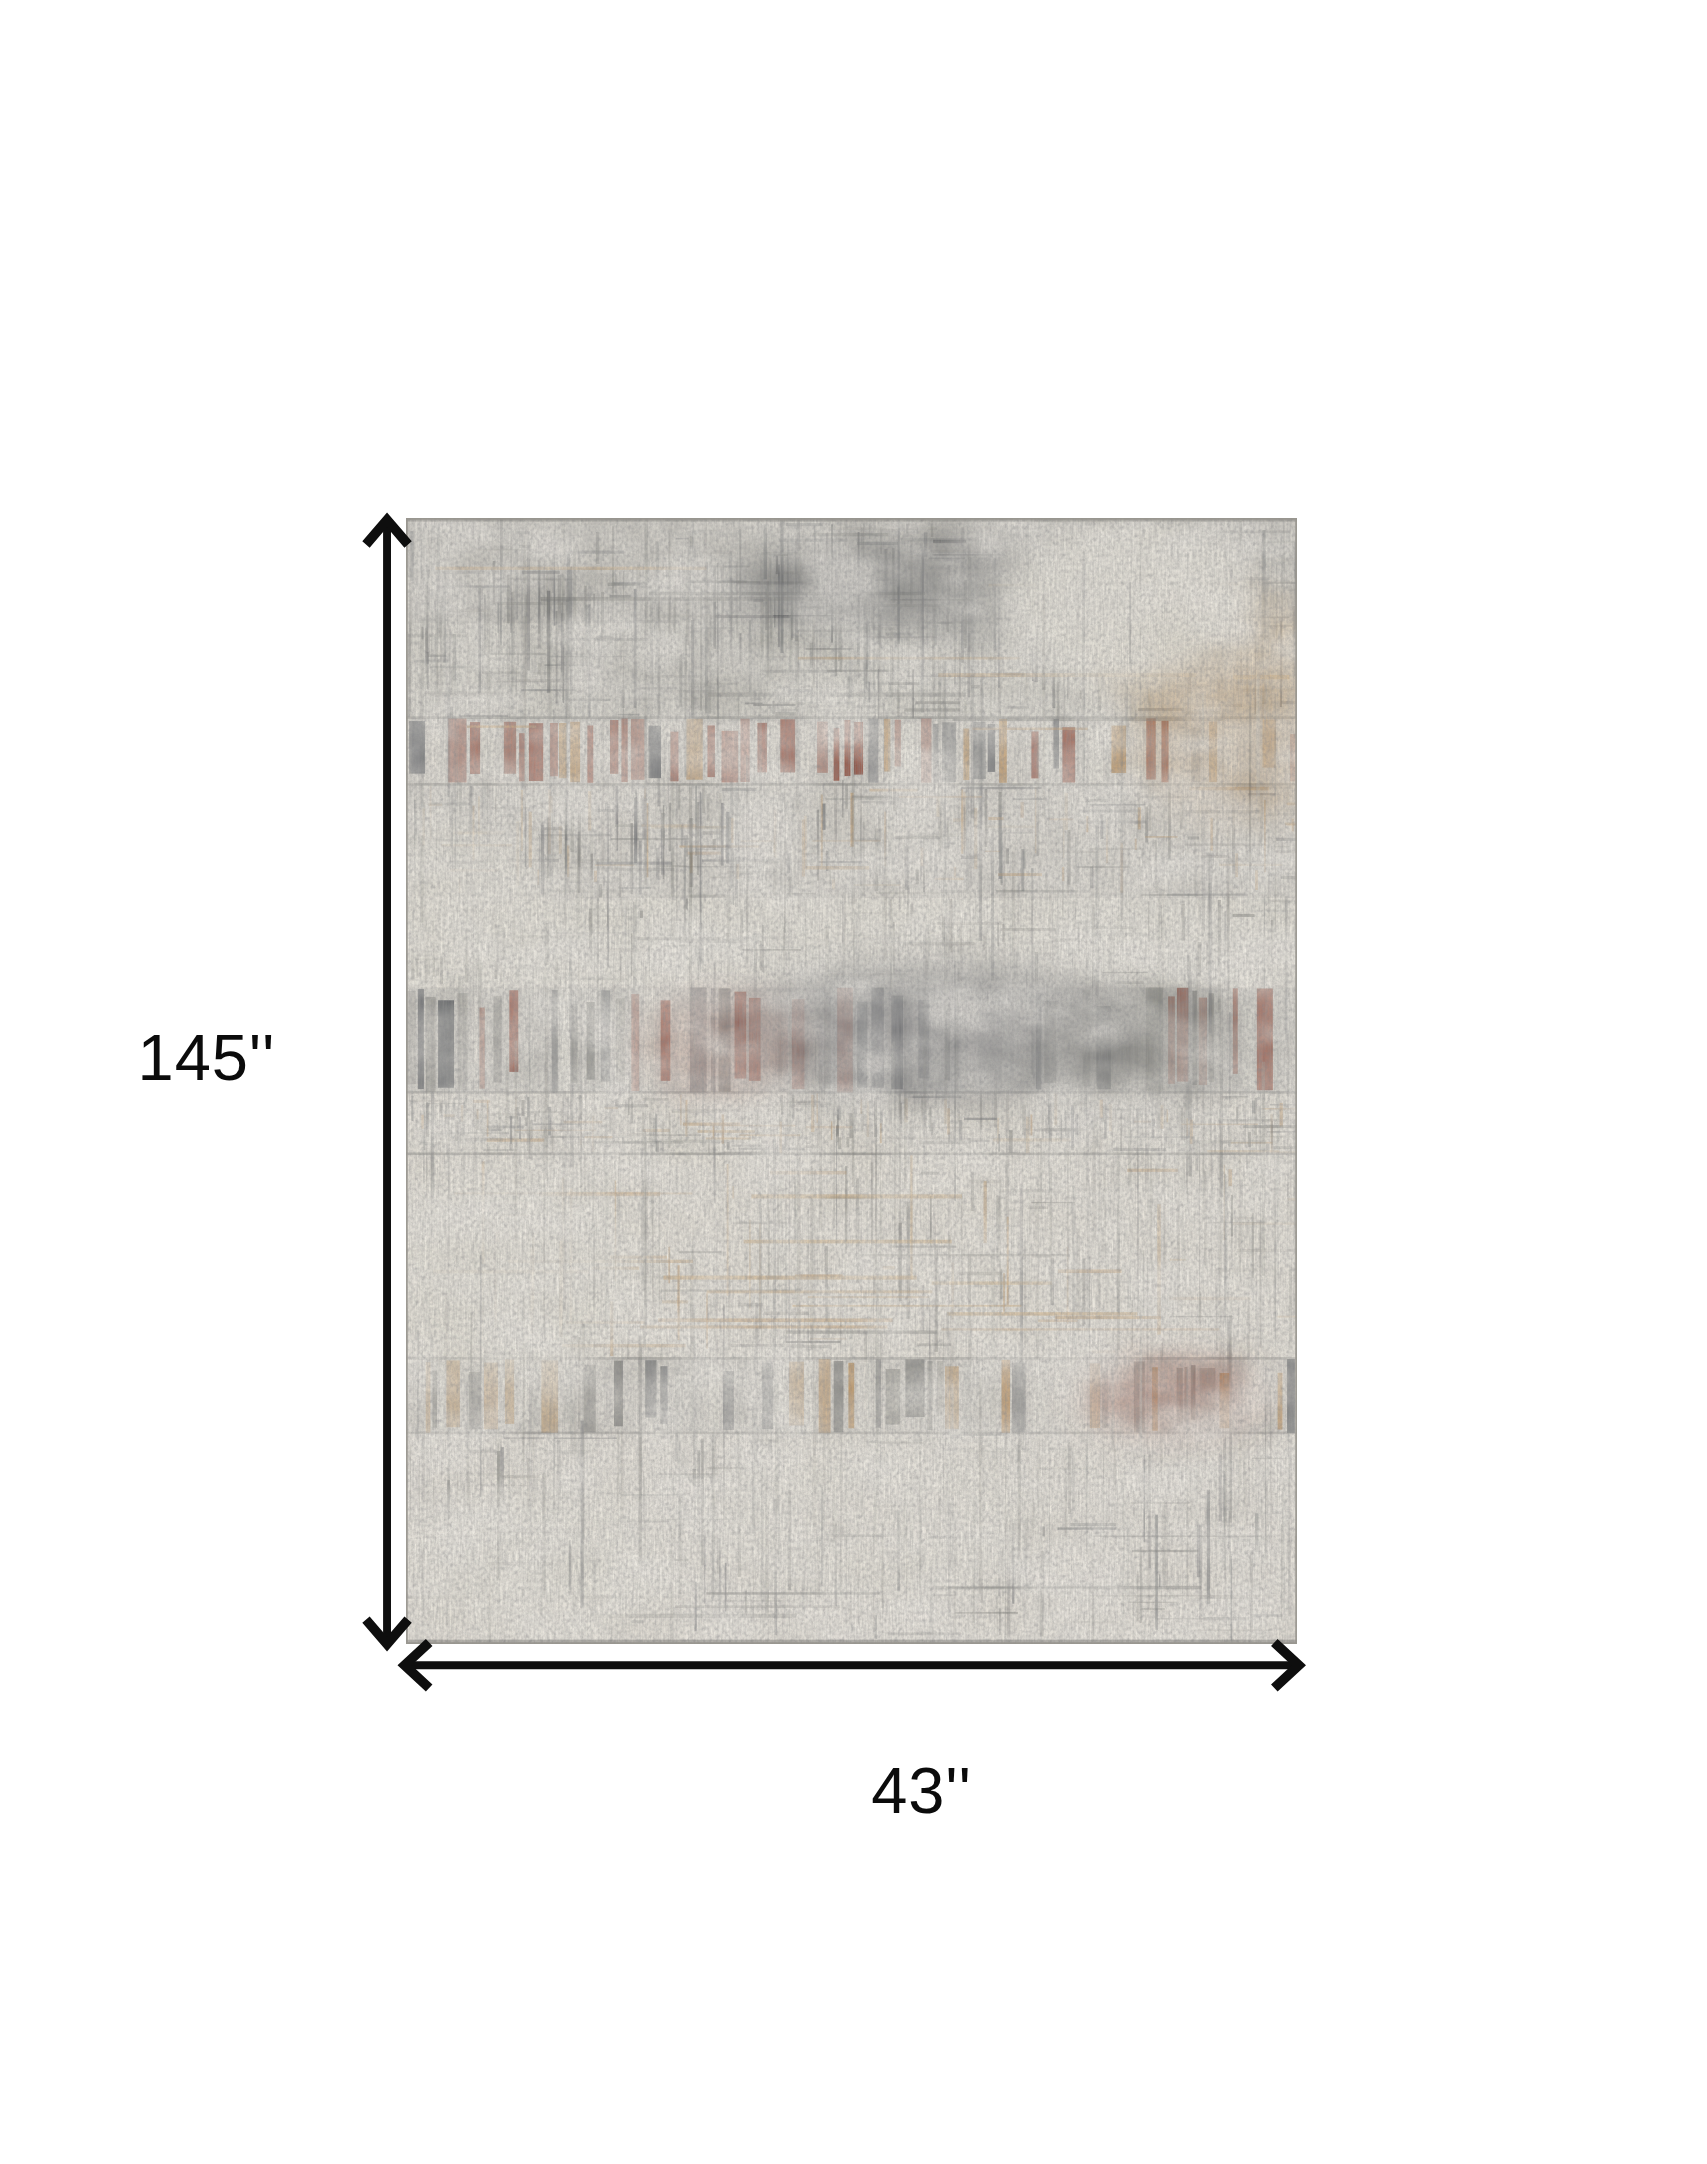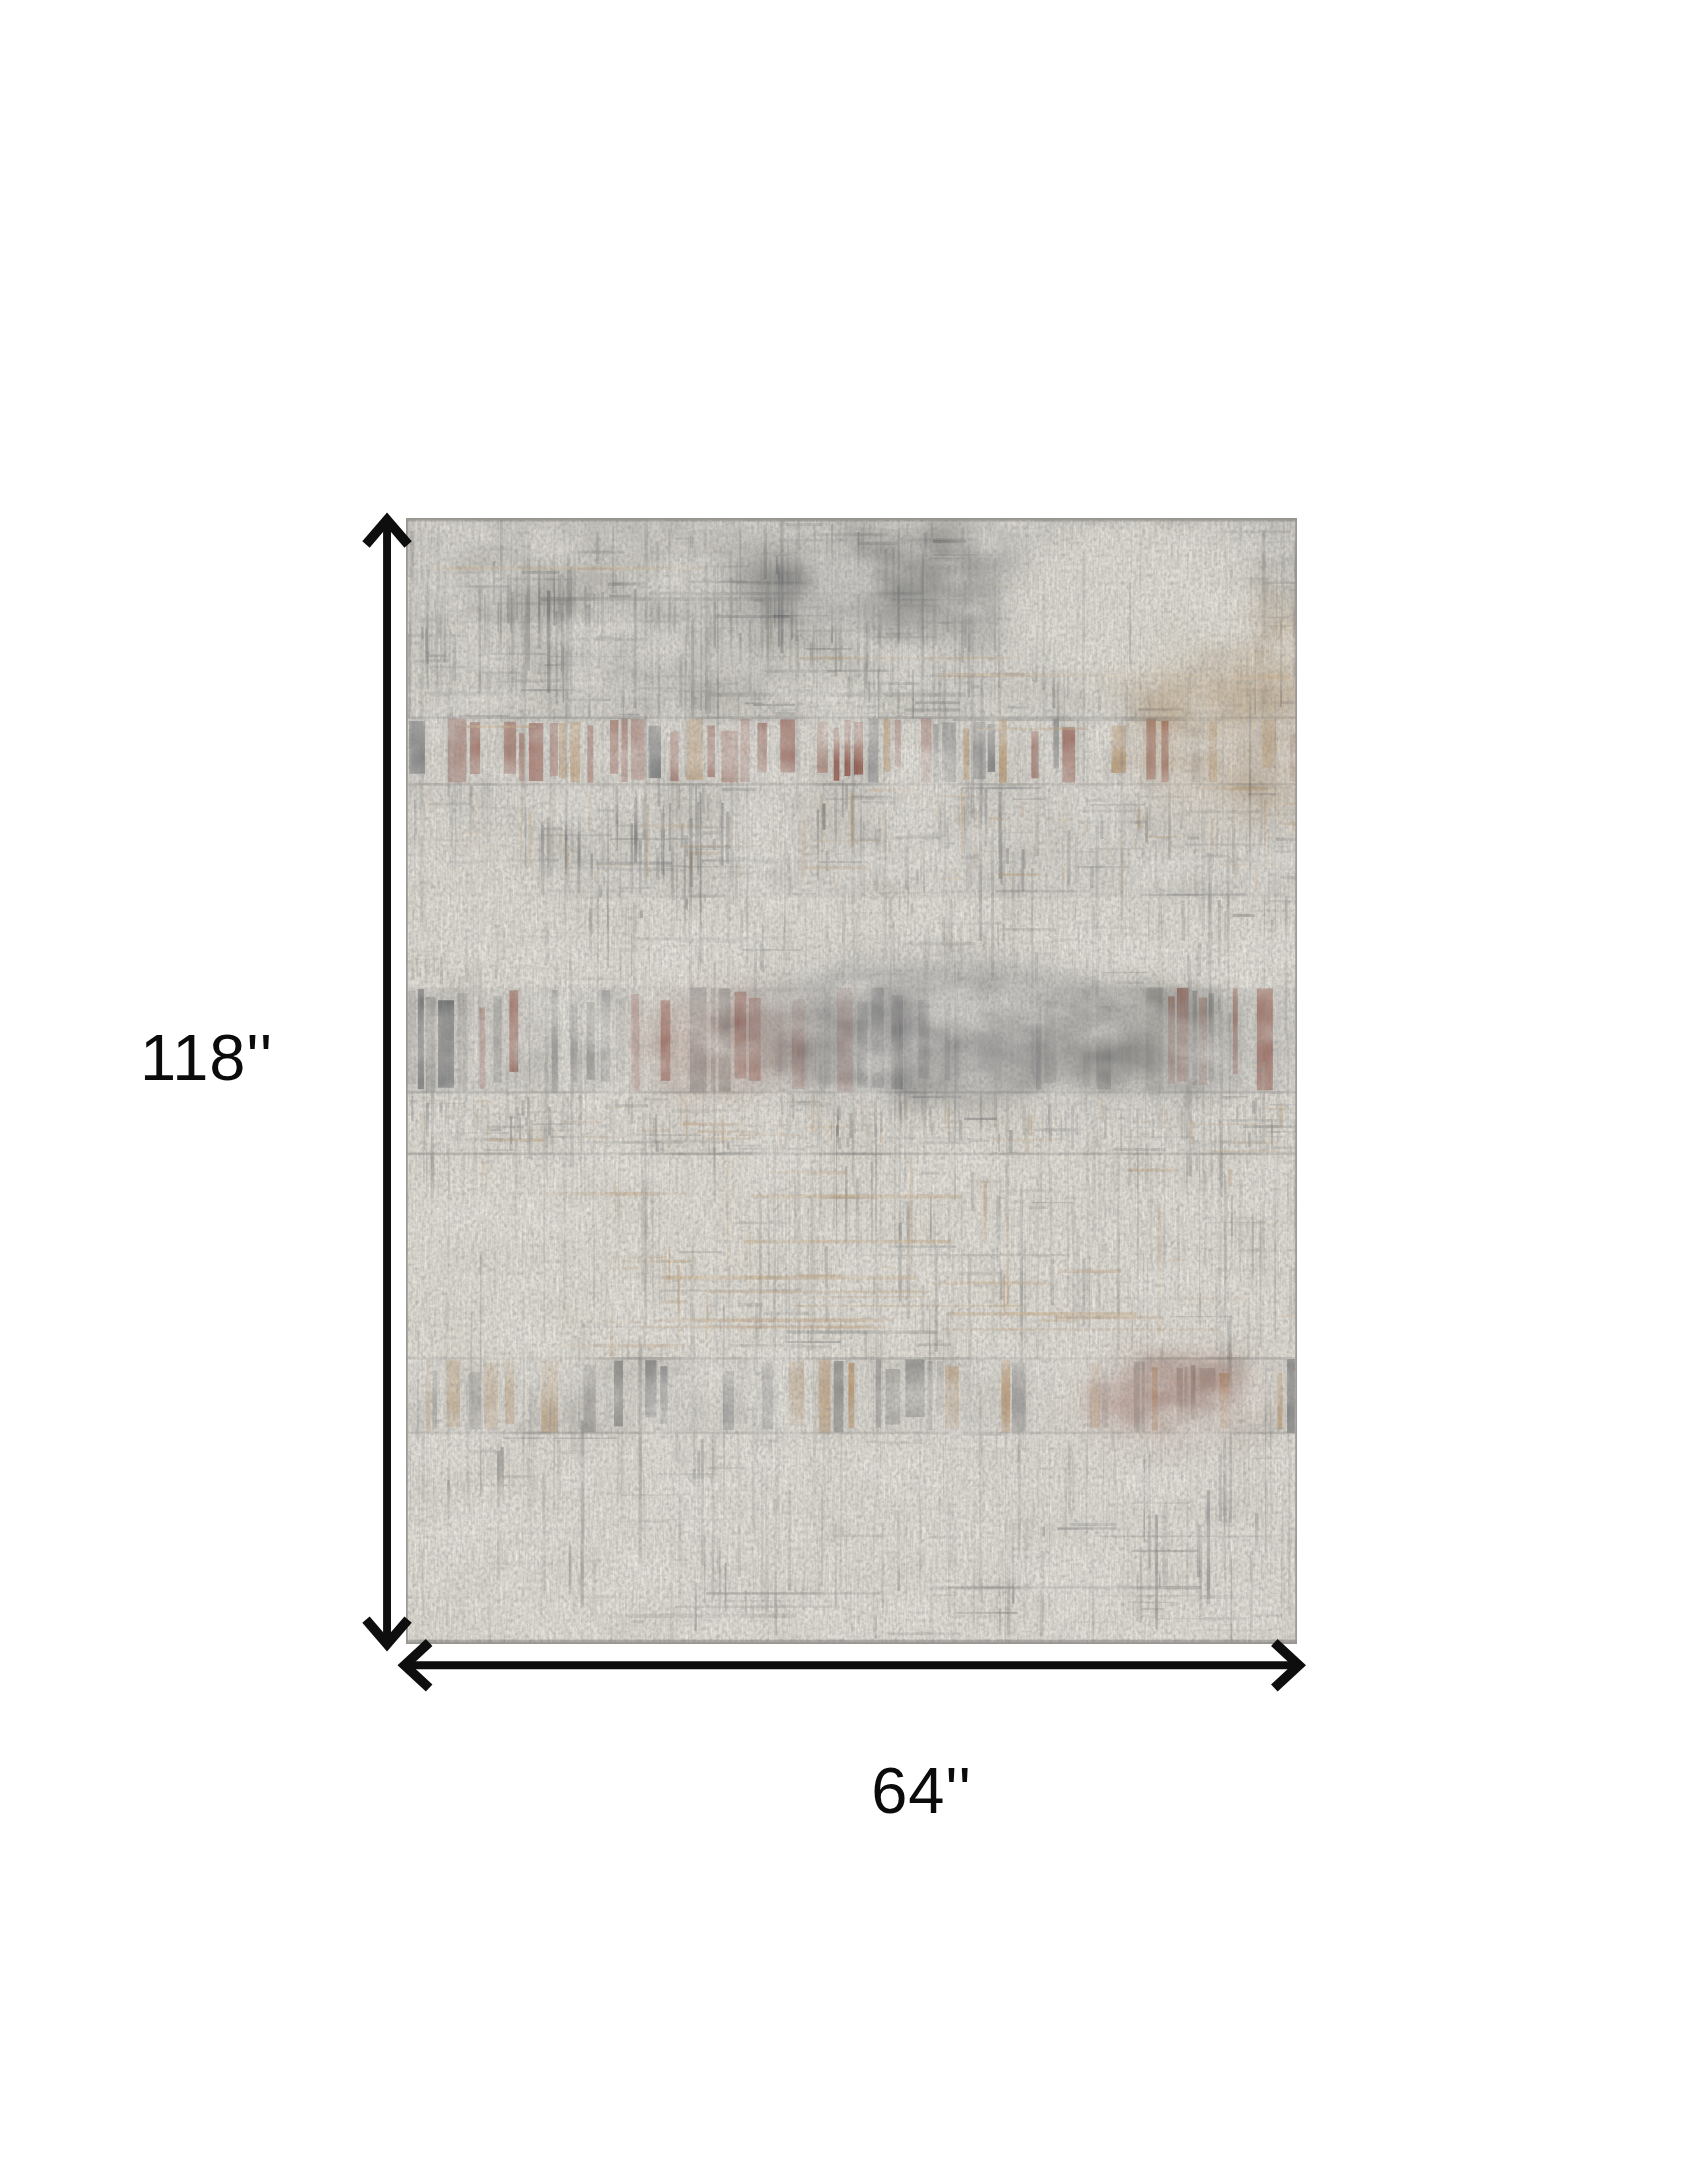--- a/index.html
+++ b/index.html
@@ -2662,16 +2662,16 @@
       <polyline points="417,620 441,592 465,620"></polyline>
       <polyline points="417,1845 441,1873 465,1845"></polyline>
     </g>
     <g>
       <line x1="463" y1="1897" x2="1478" y2="1897"></line>
       <polyline points="489,1871 461,1897 489,1923"></polyline>
       <polyline points="1452,1871 1480,1897 1452,1923"></polyline>
     </g>
   </svg>
 
-  <div class="dim-label" id="height-label">118''</div>
-  <div class="dim-label" id="width-label">64''</div>
+  <div class="dim-label" id="height-label">145''</div>
+  <div class="dim-label" id="width-label">43''</div>
 </div>
 
 
 </body></html>

